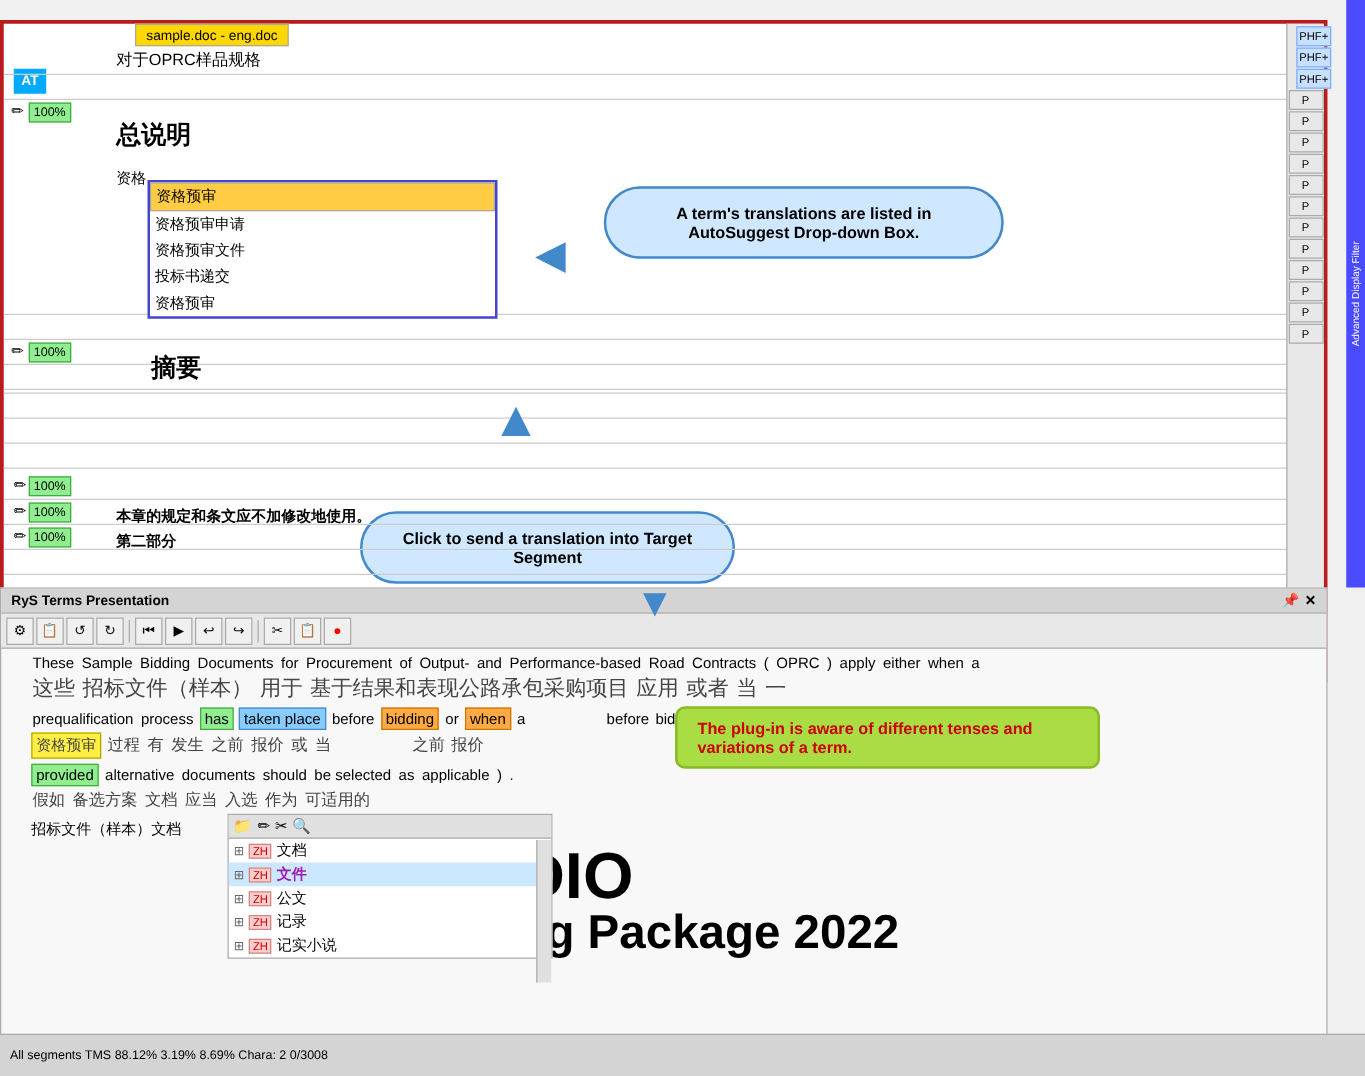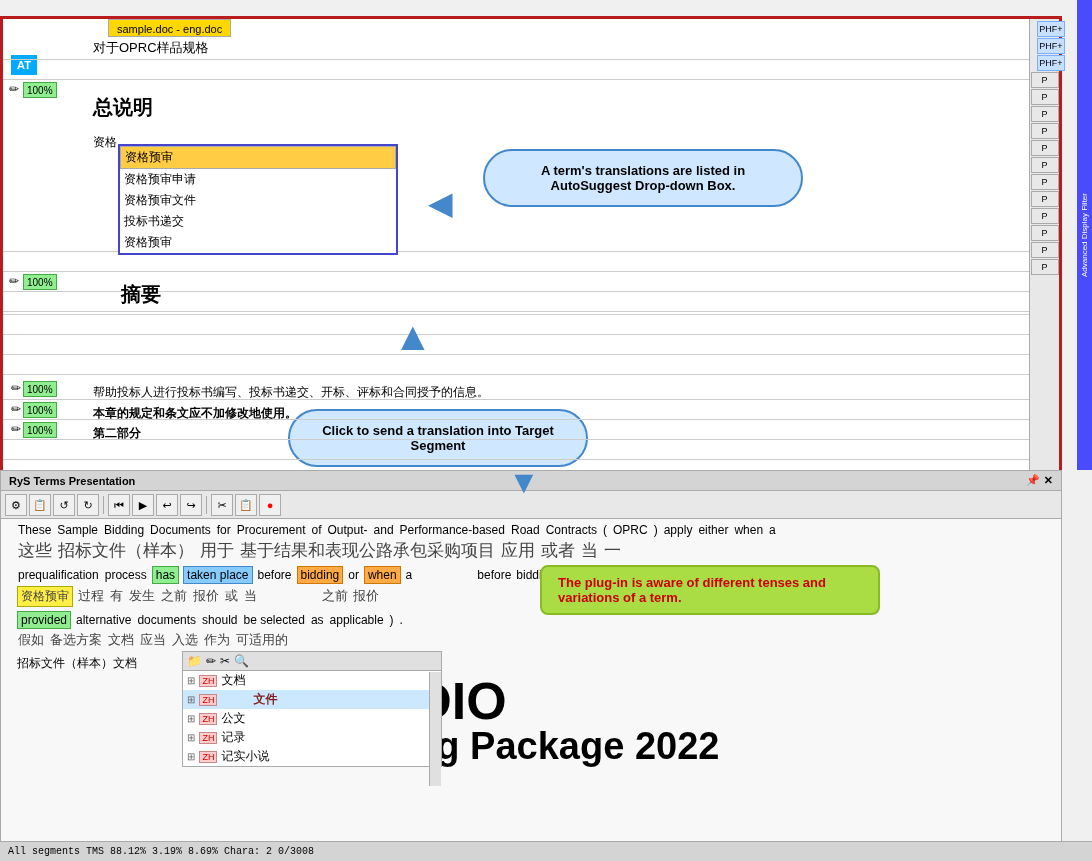--- a/index.html
+++ b/index.html
@@ -321,34 +321,34 @@
       font-weight: 900;
       color: #000;
       line-height: 1;
     }
 
     
     .status-bar {
       position: absolute;
       bottom: 0; left: 0;
       width: 1092px;
-      height: 20px;
+      height: 34px;
       background: #d4d4d4;
       border-top: 1px solid #aaa;
       display: flex;
       align-items: center;
       padding: 0 8px;
       font-size: 10px;
       gap: 8px;
-      font-family: Liberation Mono, monospace;
     }
 
     
     .terms-seg-area {
-      padding: 4px 16px;
+      padding: 4px 0;
+      margin-left: 24px;
     }
 
     .row1, .row2, .row3, .row4 {
       display: flex;
       align-items: baseline;
       flex-wrap: wrap;
       gap: 4px 4px;
       margin-bottom: 2px;
       font-size: 12px;
     }
@@ -413,21 +413,20 @@
 
   <div style="position:absolute; top:295px; left:0; right:30px; height:1px; background:#ccc;"></div>
   <div style="position:absolute; top:315px; left:0; right:30px; height:1px; background:#ccc;"></div>
   <div style="position:absolute; top:335px; left:0; right:30px; height:1px; background:#ccc;"></div>
   <div style="position:absolute; top:355px; left:0; right:30px; height:1px; background:#ccc;"></div>
 
   <div style="position:absolute; top:295px; left:390px; font-size:40px; color:#4488cc;">▲</div>
 
   <div style="position:absolute; top:362px; left:8px;">✏</div>
   <div class="pct-badge" style="top:362px; left:20px;">100%</div>
-  <div style="position:absolute; top:365px; left:90px; font-size:12px;">帮助投标人进行投标书编写、投标书递交、开标、评标和合同授予的信息。</div>
 
   <div style="position:absolute; top:383px; left:8px;">✏</div>
   <div class="pct-badge" style="top:383px; left:20px;">100%</div>
   <div style="position:absolute; top:386px; left:90px; font-size:12px; font-weight:bold;text-align:right;">本章的规定和条文应不加修改地使用。</div>
 
   <div style="position:absolute; top:403px; left:8px;">✏</div>
   <div class="pct-badge" style="top:403px; left:20px;">100%</div>
   <div style="position:absolute; top:406px; left:90px; font-size:12px; font-weight:bold;">第二部分</div>
 
   <div class="callout-bottom">Click to send a translation into Target Segment</div>
@@ -589,21 +588,21 @@
     <span>🔍</span>
   </div>
   <div class="file-tree-item">
     <span class="tree-expand">⊞</span>
     <span class="zh-badge">ZH</span>
     <span>文档</span>
   </div>
   <div class="file-tree-item" style="background:#cce8ff;">
     <span class="tree-expand">⊞</span>
     <span class="zh-badge">ZH</span>
-    <span style="color:#7f1d1d; font-weight:bold;margin-left:32px;">文件</span>
+    <span style="color:#a21caf; font-weight:bold;">文件</span>
   </div>
   <div class="file-tree-item">
     <span class="tree-expand">⊞</span>
     <span class="zh-badge">ZH</span>
     <span>公文</span>
   </div>
   <div class="file-tree-item">
     <span class="tree-expand">⊞</span>
     <span class="zh-badge">ZH</span>
     <span>记录</span>

